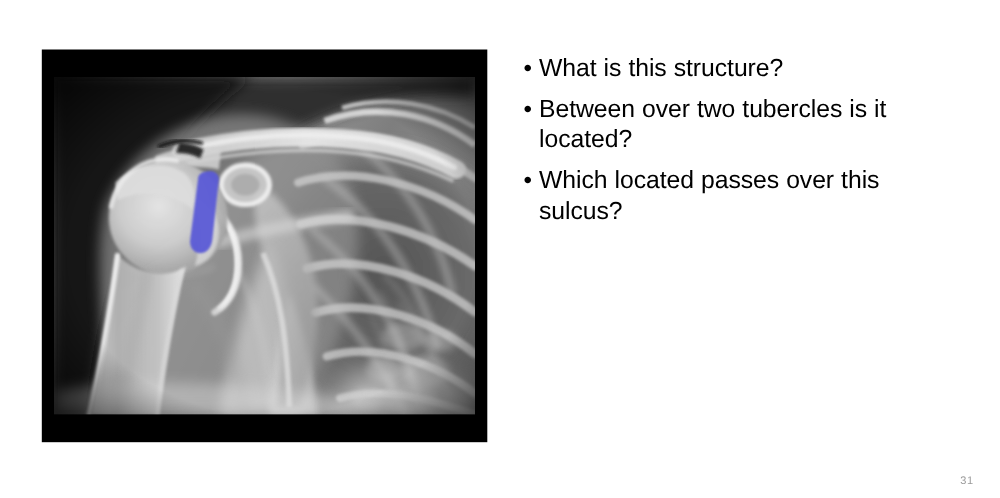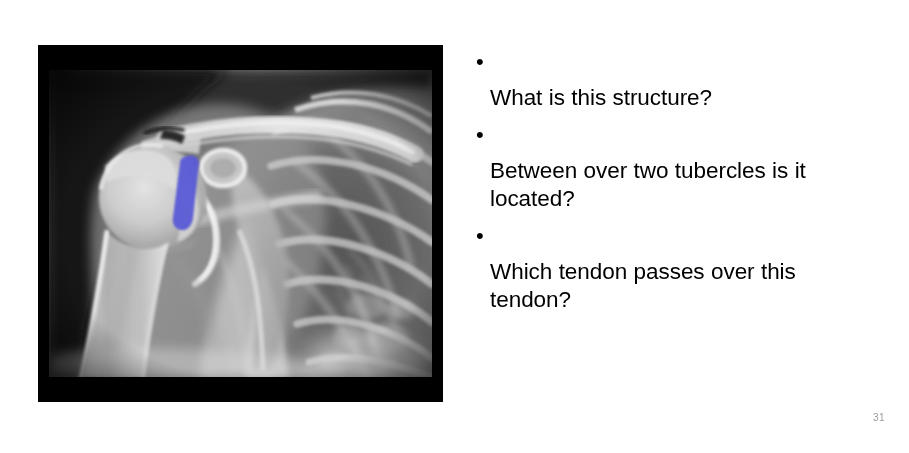--- a/index.html
+++ b/index.html
@@ -86,28 +86,27 @@
     color: #000000;
     text-align: left;
   }
   .bullet-text {
     flex: 1 1 auto;
     font-size: 22.5px;
     line-height: 28px;
     color: #000000;
     letter-spacing: -0.05px;
     word-spacing: 0.2px;
-    margin-top: 36px;
   }
 
   
   #slide-number {
     position: absolute;
     right: 24px;
-    bottom: 30px;
+    bottom: 10px;
     font-size: 10px;
     color: #9a9a9a;
     letter-spacing: 0.4px;
   }
 </style>
 </head>
 <body>
 
 <div id="slide">
 
@@ -310,20 +309,20 @@
       <span class="bullet-text">What is this structure?</span>
     </div>
 
     <div class="bullet-row">
       <span class="bullet-dot">•</span>
       <span class="bullet-text">Between over two tubercles is it located?</span>
     </div>
 
     <div class="bullet-row">
       <span class="bullet-dot">•</span>
-      <span class="bullet-text">Which tendon passes over this tendon?</span>
+      <span class="bullet-text">Which located passes over this sulcus?</span>
     </div>
 
   </div>
 
   <div id="slide-number">31</div>
 
 </div>
 
 </body></html>

